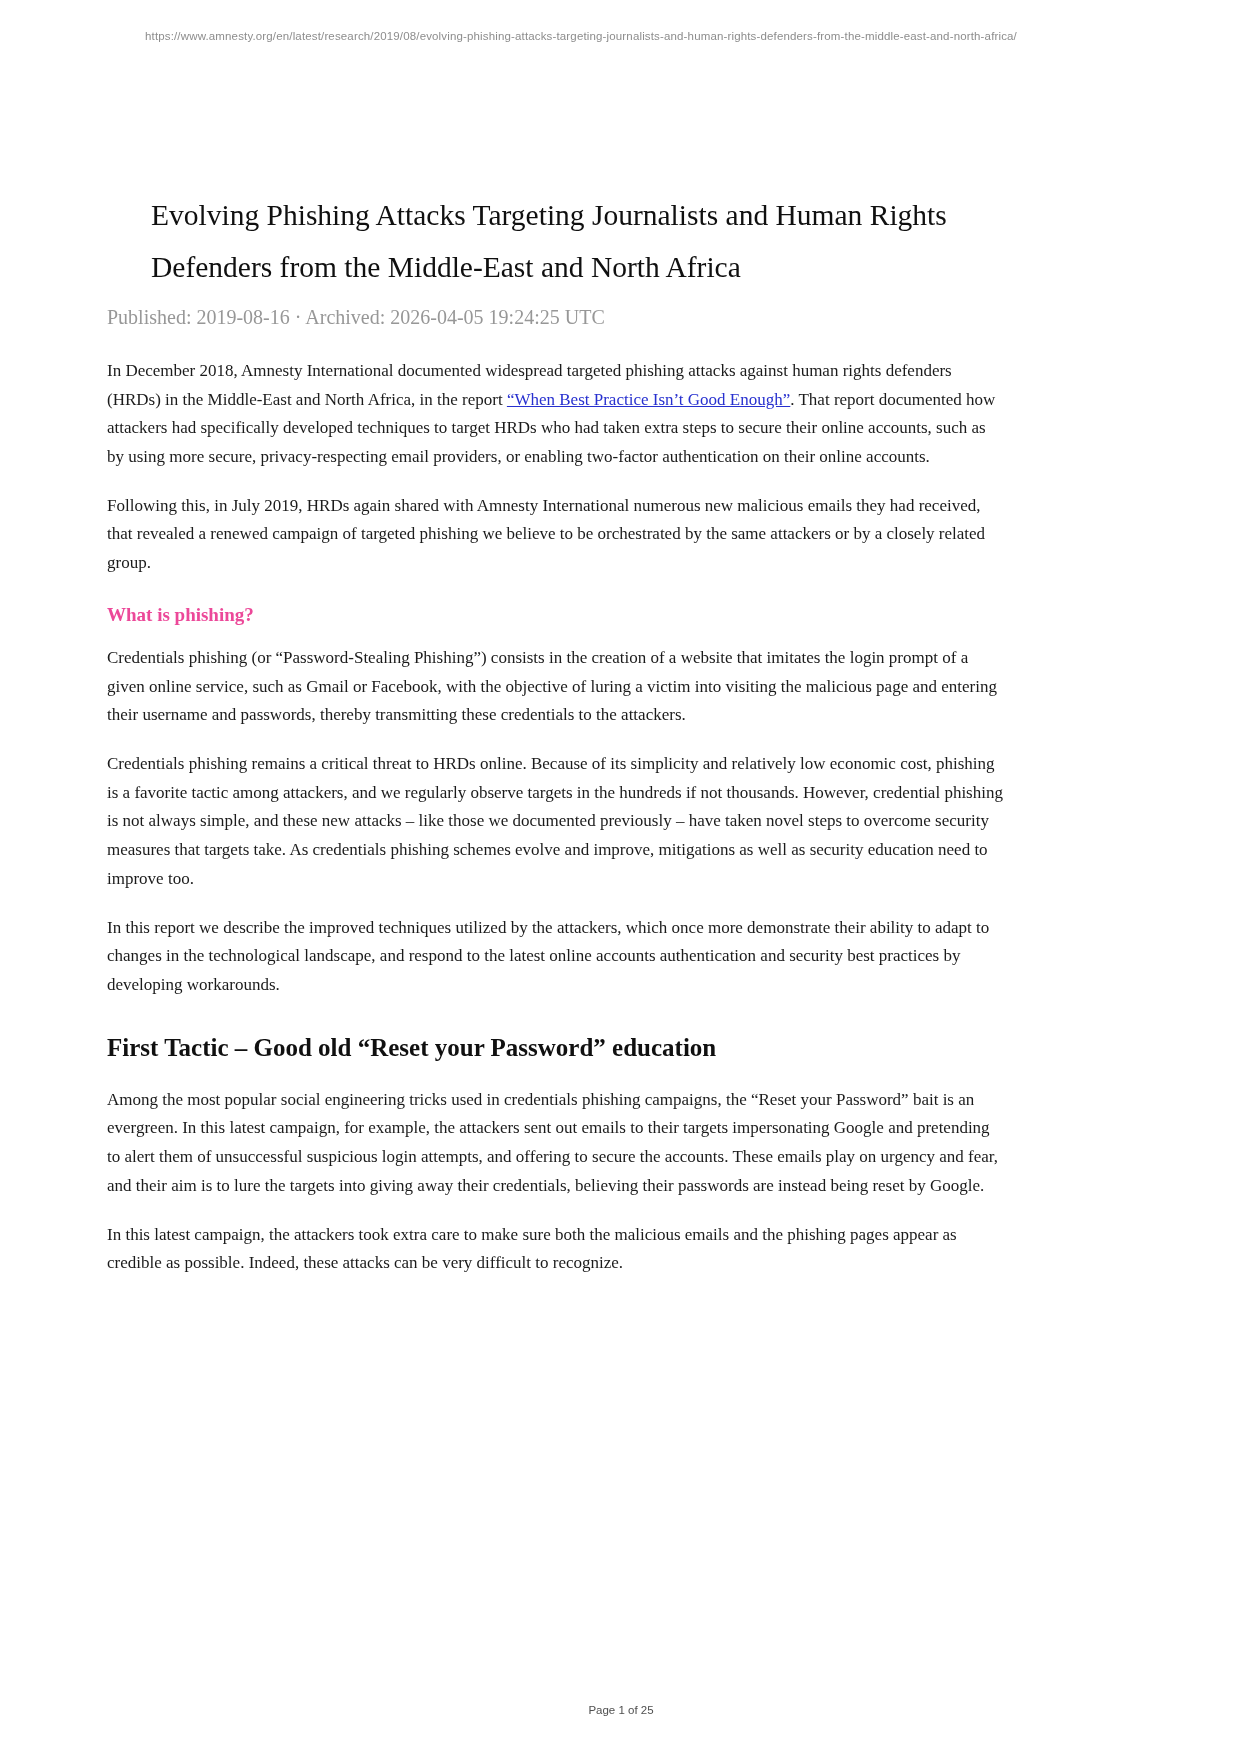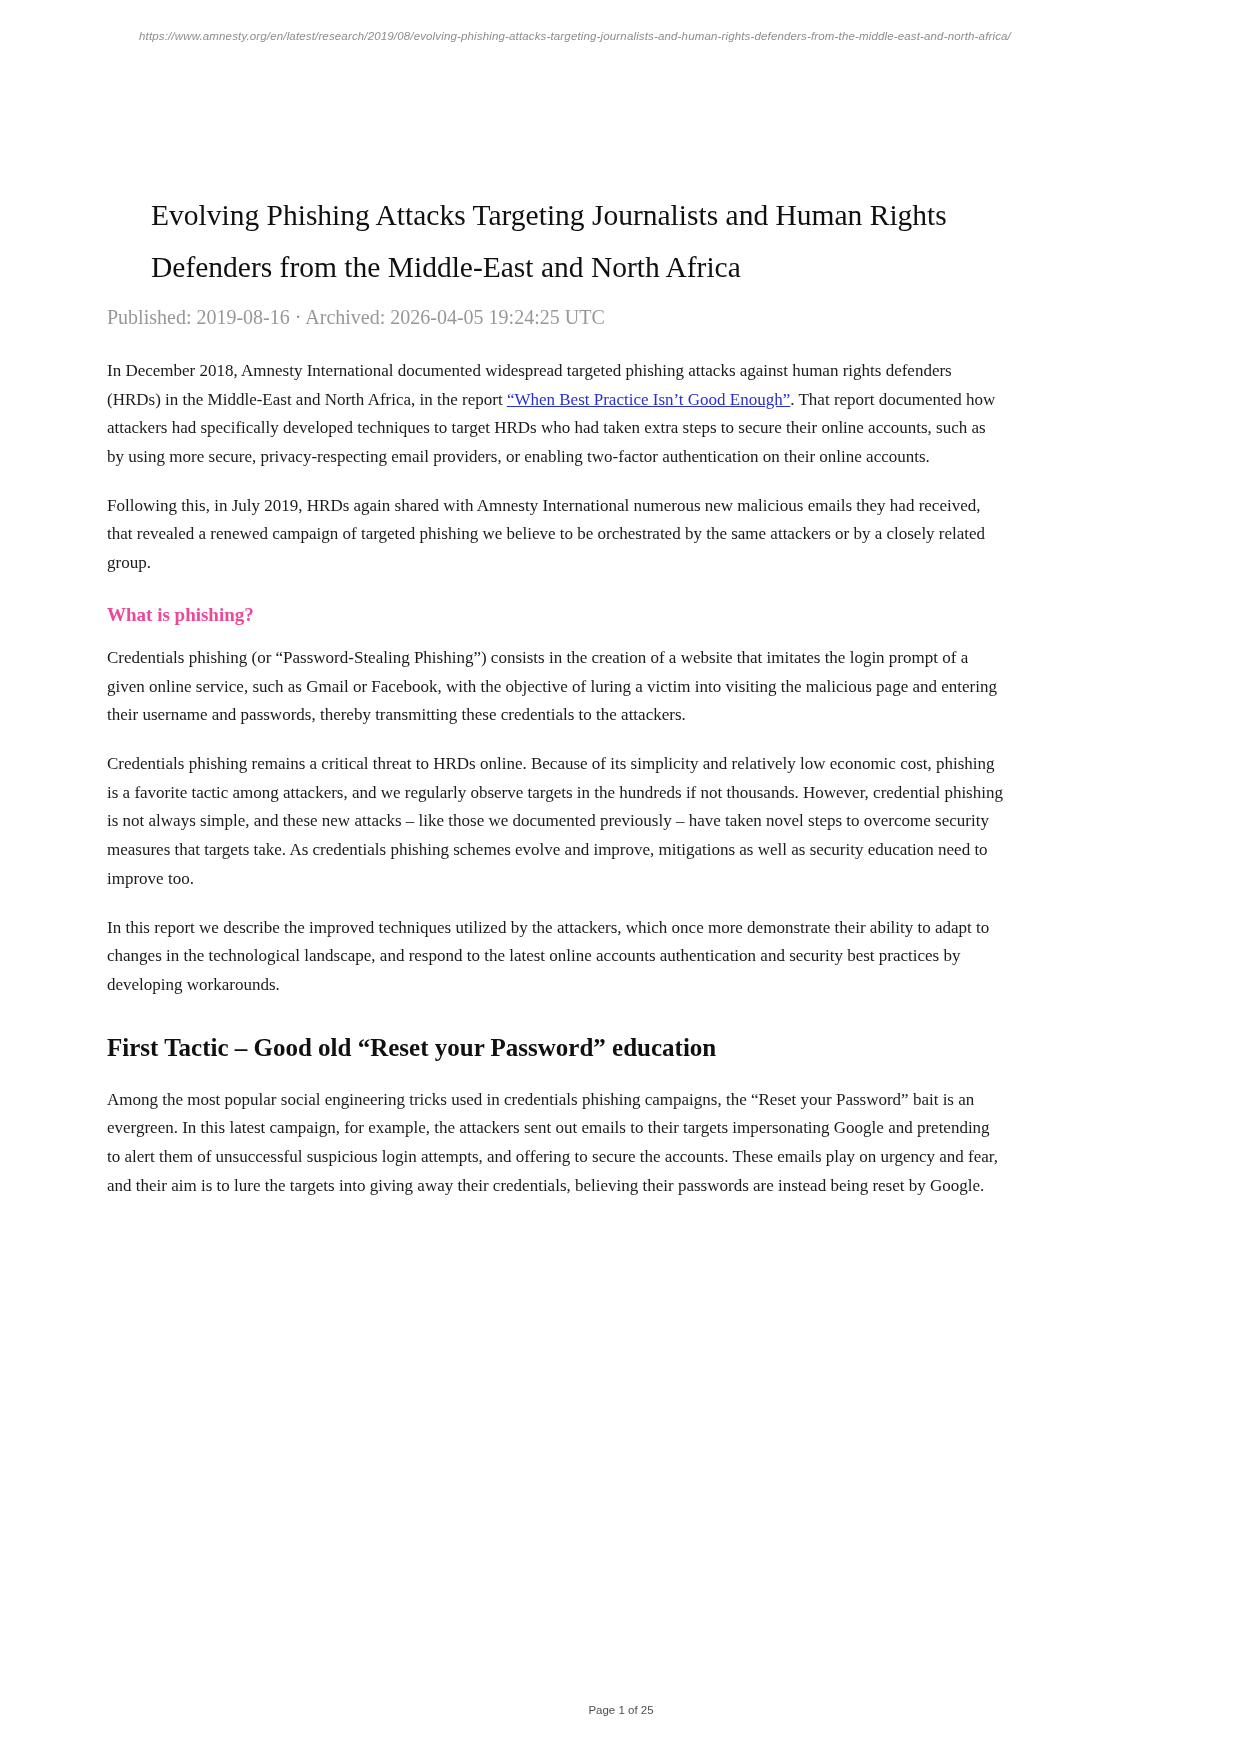--- a/index.html
+++ b/index.html
@@ -10,27 +10,26 @@
     height: 1756px;
     margin: 0 auto;
     background: #ffffff;
     font-family: "Liberation Serif", serif;
     color: #1b1b1b;
     overflow: hidden;
   }
   .top-url {
     position: absolute;
     top: 30px;
-    left: 139px;
+    left: 145px;
     font-family: "Liberation Sans", sans-serif;
     font-size: 11.5px;
     color: #8d8d8d;
     letter-spacing: 0.15px;
     white-space: nowrap;
-    font-style: italic;
   }
   .content {
     position: absolute;
     top: 190px;
     left: 107px;
     width: 897px;
   }
   h1.title {
     font-size: 29.5px;
     line-height: 1.76;
@@ -103,18 +102,19 @@
     <p class="body">Credentials phishing (or “Password-Stealing Phishing”) consists in the creation of a website that imitates the login prompt of a given online service, such as Gmail or Facebook, with the objective of luring a victim into visiting the malicious page and entering their username and passwords, thereby transmitting these credentials to the attackers.</p>
 
     <p class="body">Credentials phishing remains a critical threat to HRDs online. Because of its simplicity and relatively low economic cost, phishing is a favorite tactic among attackers, and we regularly observe targets in the hundreds if not thousands. However, credential phishing is not always simple, and these new attacks – like those we documented previously – have taken novel steps to overcome security measures that targets take. As credentials phishing schemes evolve and improve, mitigations as well as security education need to improve too.</p>
 
     <p class="body">In this report we describe the improved techniques utilized by the attackers, which once more demonstrate their ability to adapt to changes in the technological landscape, and respond to the latest online accounts authentication and security best practices by developing workarounds.</p>
 
     <h2 class="section">First Tactic – Good old “Reset your Password” education</h2>
 
     <p class="body">Among the most popular social engineering tricks used in credentials phishing campaigns, the “Reset your Password” bait is an evergreen. In this latest campaign, for example, the attackers sent out emails to their targets impersonating Google and pretending to alert them of unsuccessful suspicious login attempts, and offering to secure the accounts. These emails play on urgency and fear, and their aim is to lure the targets into giving away their credentials, believing their passwords are instead being reset by Google.</p>
 
+    <p class="body">In this latest campaign, the attackers took extra care to make sure both the malicious emails and the phishing pages appear as credible as possible. Indeed, these attacks can be very difficult to recognize.</p>
 
   </div>
 
   <div class="footer">Page 1 of 25</div>
 
 </div>
 
 </body></html>

